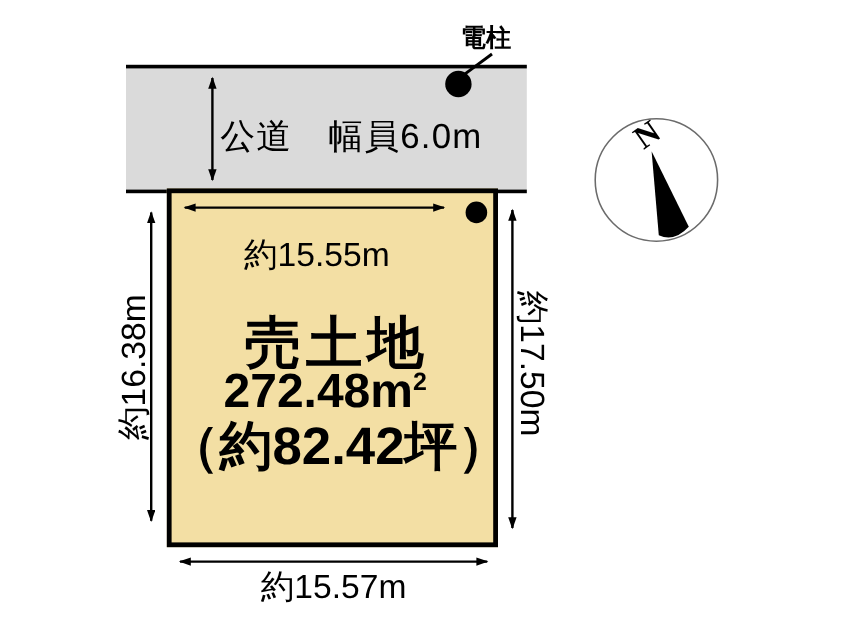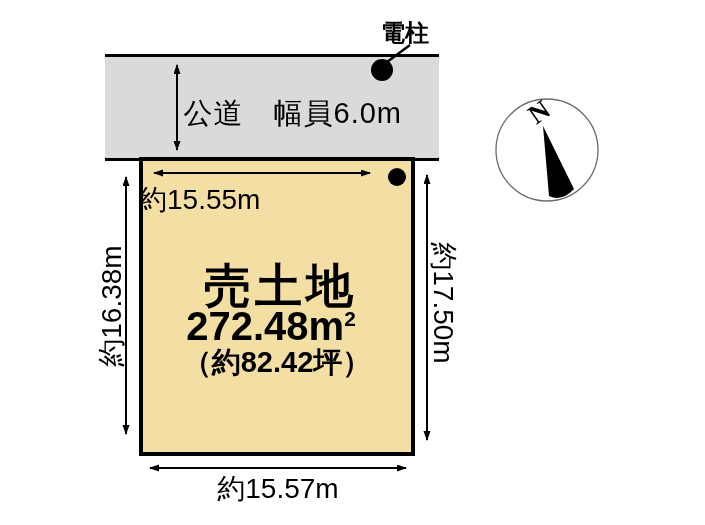--- a/index.html
+++ b/index.html
@@ -13,49 +13,49 @@
     left:105px;top:54px;width:334px;height:107px;
     border-top:3px solid #000;border-bottom:3px solid #000;
     box-sizing:border-box;
   }
   .road-label{
     left:177px;top:94px;width:225px;text-align:right;
     font-size:29px;letter-spacing:1px;white-space:nowrap;
   }
   .pole-label{
     left:345px;top:17px;width:120px;text-align:center;
-    font-size:24px;font-weight:600;white-space:nowrap;
+    font-size:21px;font-weight:600;white-space:nowrap;
   }
   .parcel{
     left:139px;top:157px;width:276px;height:299px;
     border:4px solid #000;box-sizing:border-box;
   }
   .dim{font-size:28px;white-space:nowrap;}
-  .dim-top{left:139px;top:181px;width:250px;text-align:left;}
+  .dim-top{left:139px;top:194px;width:250px;text-align:center;}
   .dim-bottom{left:153px;top:470px;width:250px;text-align:center;}
   .dim-left{
     left:8px;top:291px;width:200px;height:30px;text-align:center;
     transform:rotate(-90deg);transform-origin:center;
   }
   .dim-right{
     left:347px;top:288px;width:200px;height:30px;text-align:center;
     transform:rotate(90deg);transform-origin:center;
   }
   .parcel-title{
     left:139px;top:255px;width:283px;text-align:center;
     font-size:47px;font-weight:bold;letter-spacing:4px;white-space:nowrap;
   }
   .parcel-area{
     left:139px;top:304px;width:264px;text-align:center;
     font-size:40px;font-weight:bold;white-space:nowrap;
   }
   .parcel-area sup{font-size:0.52em;vertical-align:super;font-weight:bold;}
   .parcel-tsubo{
     left:139px;top:343px;width:276px;text-align:center;
-    font-size:29px;font-weight:bold;white-space:nowrap;
+    font-size:44px;font-weight:bold;white-space:nowrap;
   }
   .north-label{
     left:524px;top:97px;width:30px;height:30px;line-height:30px;text-align:center;
     font-family:"Liberation Serif","DejaVu Serif",serif;
     font-size:27px;font-weight:bold;
     transform:rotate(-35deg);transform-origin:center;
   }
   svg.annotations{left:0;top:0;pointer-events:none;}
 </style>
 </head>

